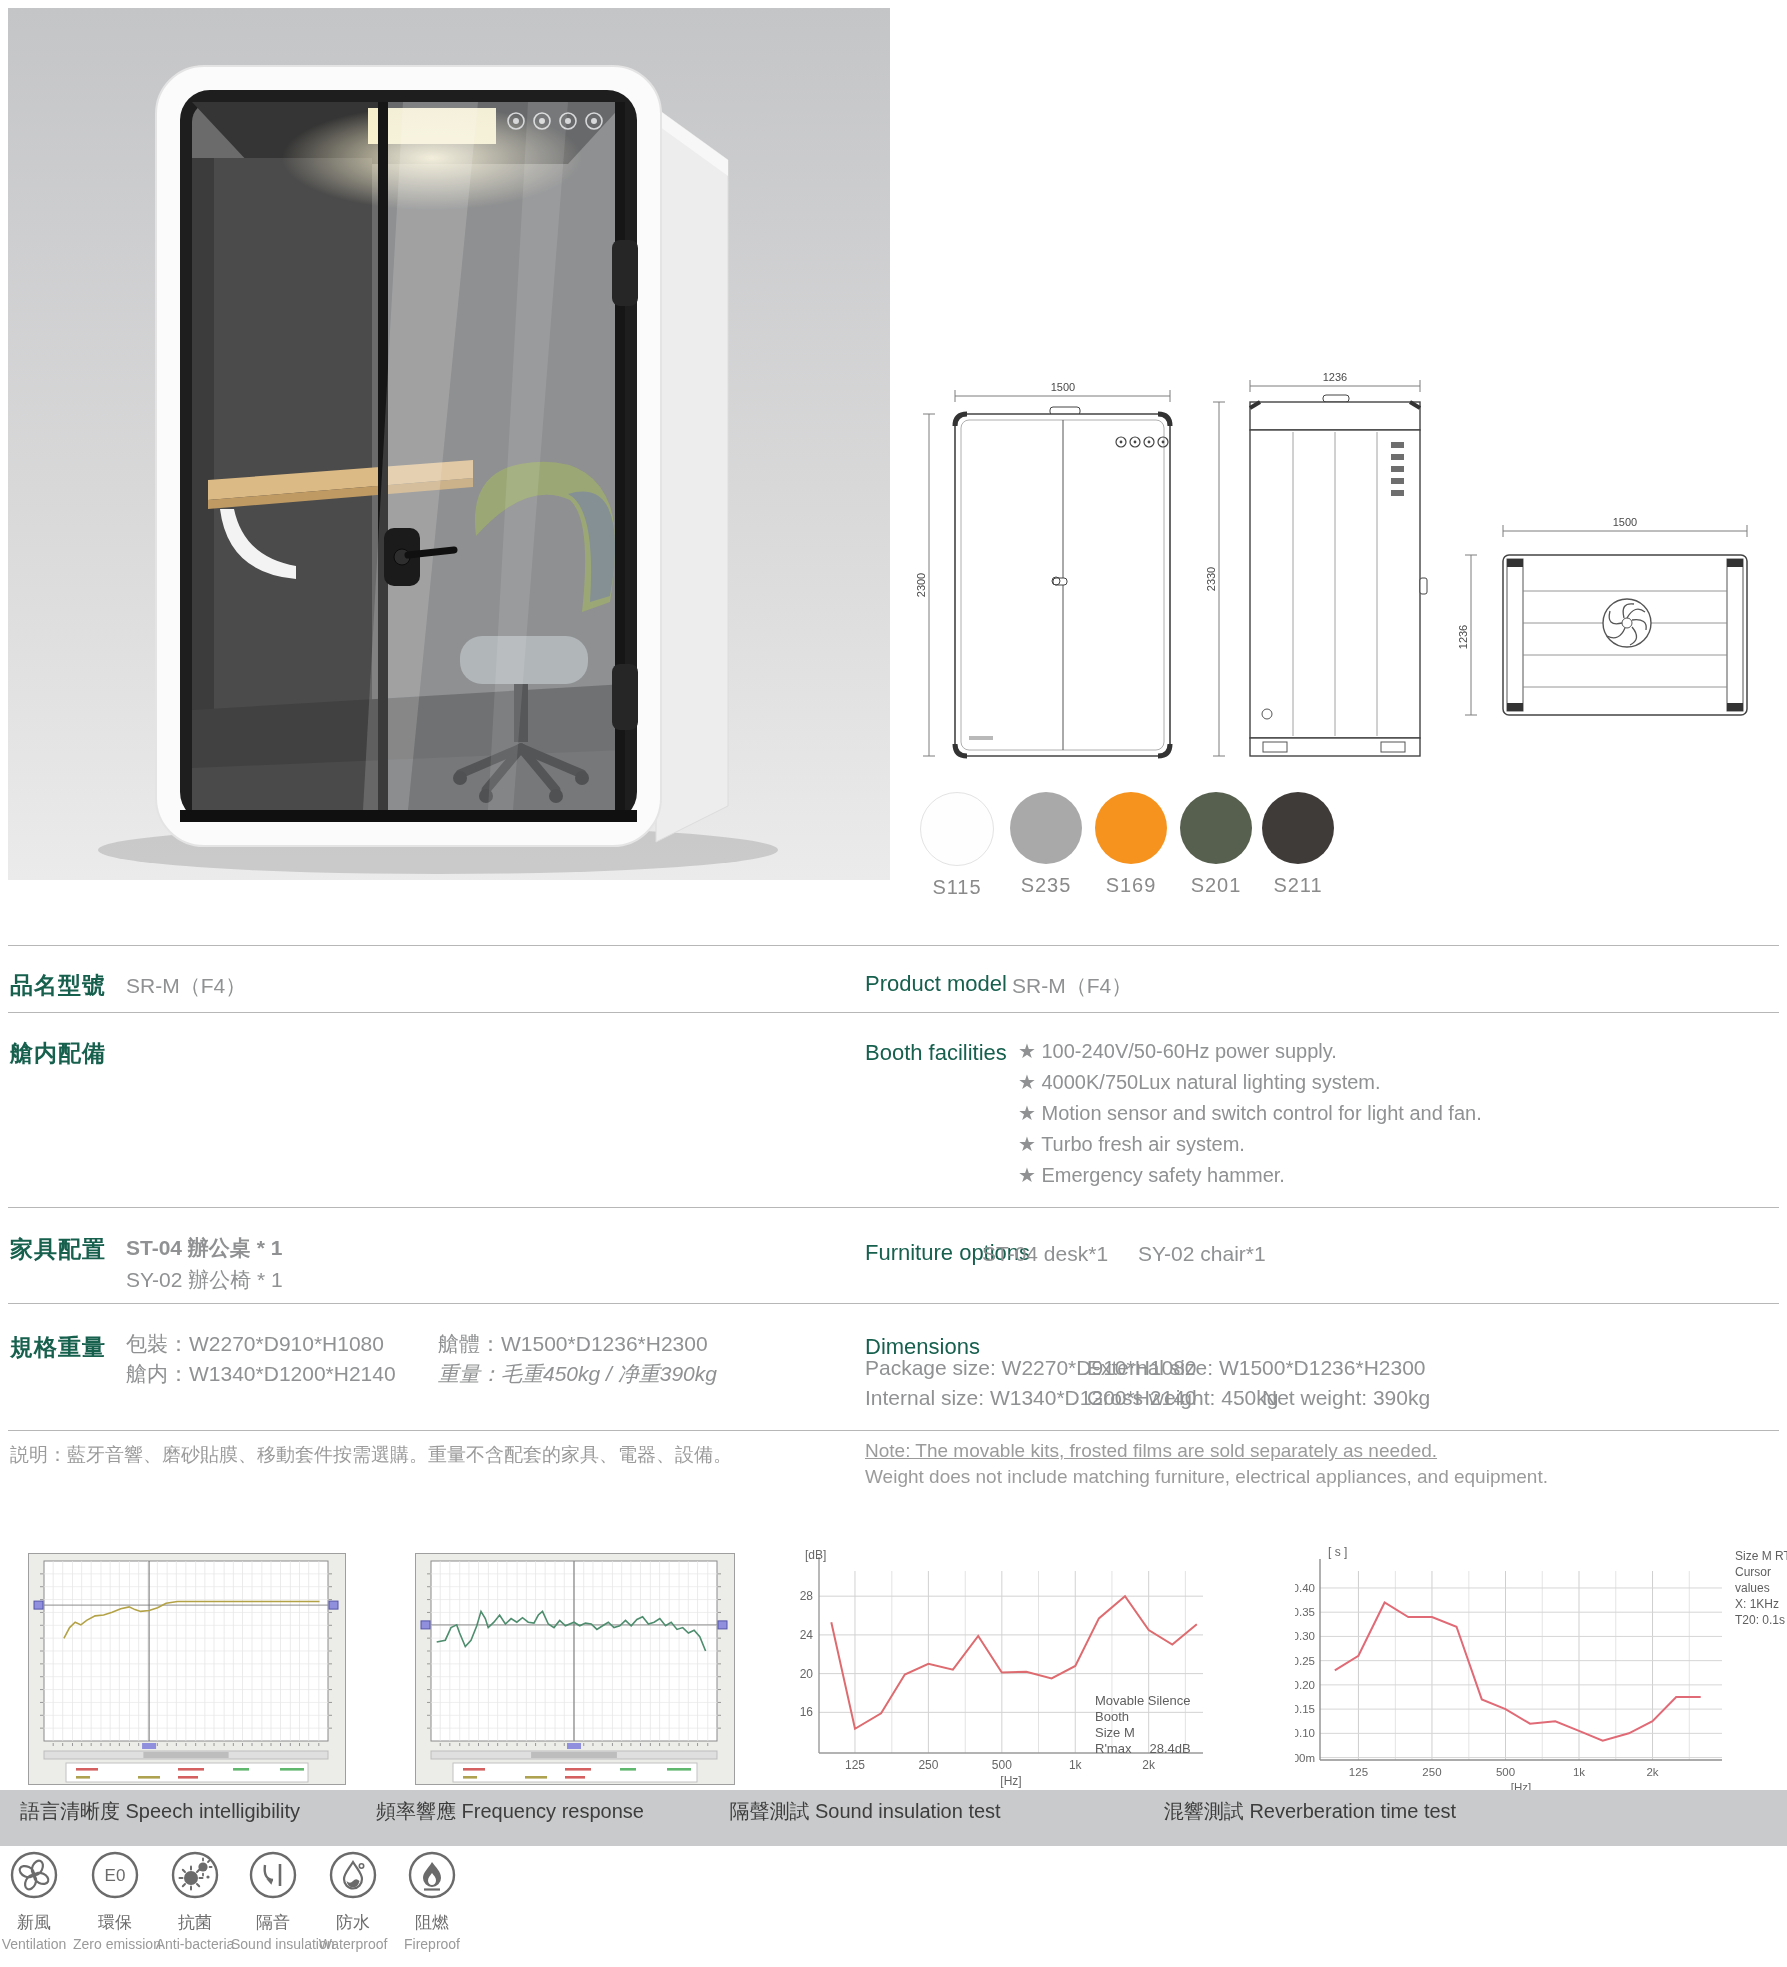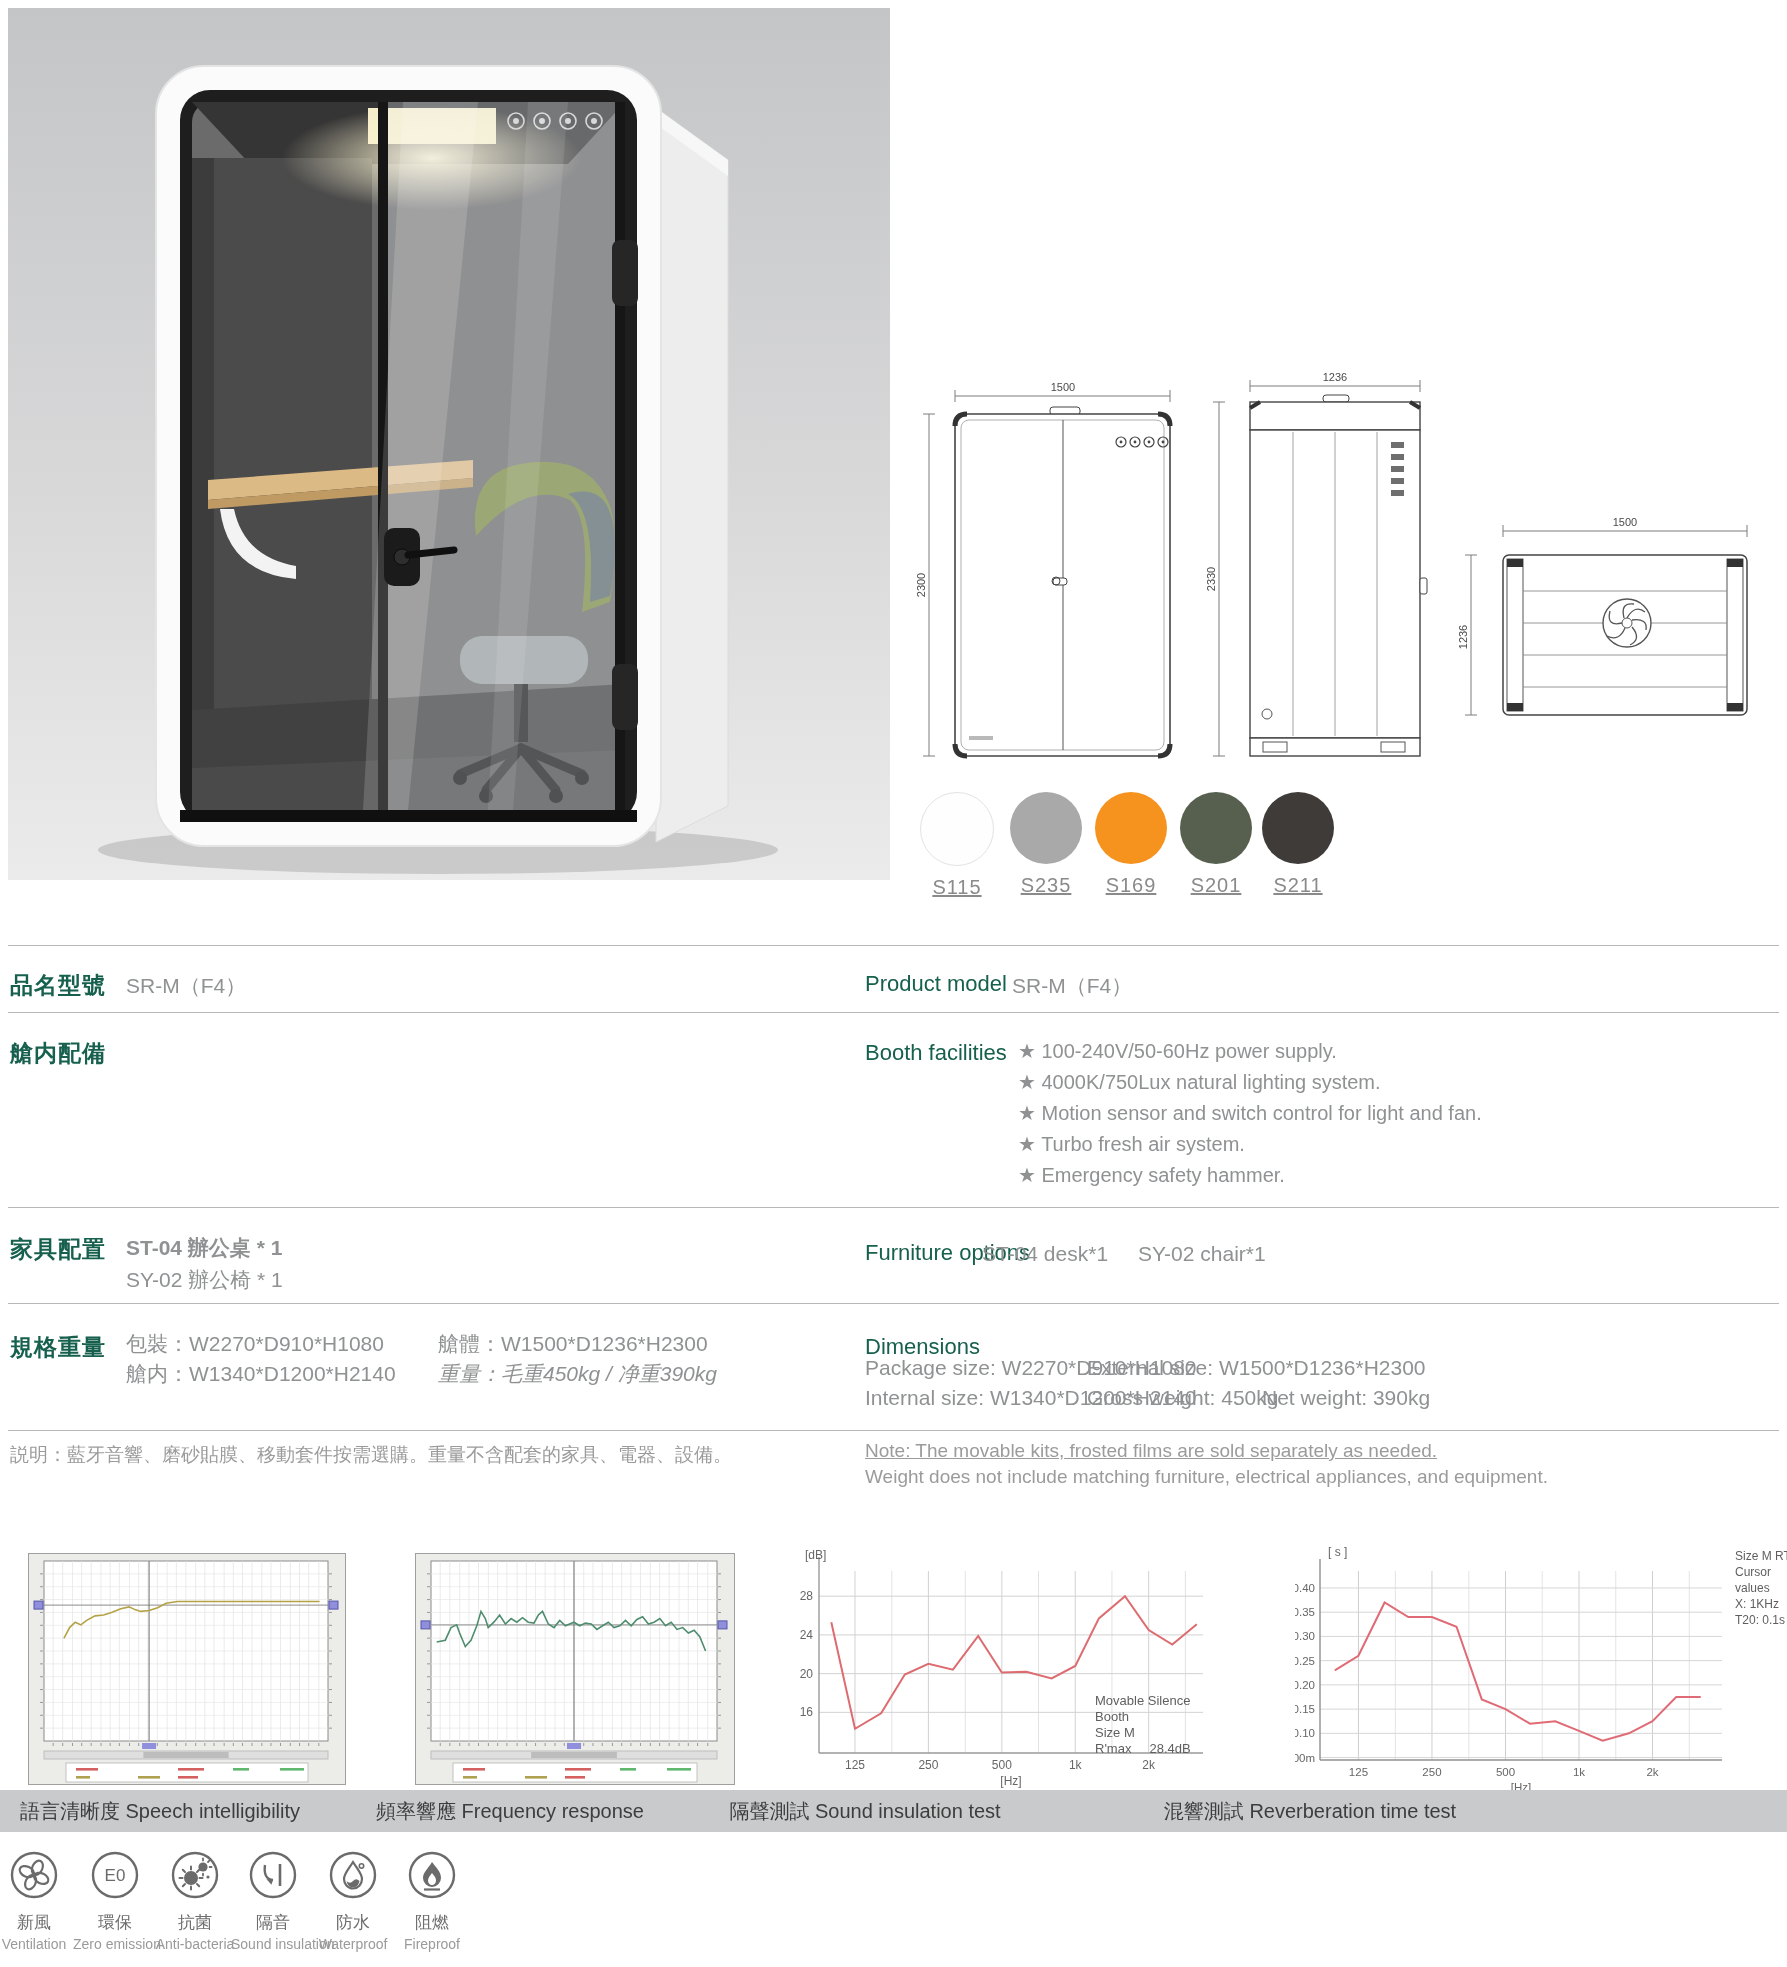--- a/index.html
+++ b/index.html
@@ -7,30 +7,30 @@
         font-family:"Liberation Sans","DejaVu Sans",sans-serif;}
   .abs{position:absolute;}
   
   #photo{left:8px;top:8px;width:882px;height:872px;background:linear-gradient(180deg,#c5c6c8 0%,#d9d9da 55%,#ebebeb 100%);}
   
   .drawing svg{display:block;}
   .dimtext{font-size:11px;fill:#4a4a4a;}
   
   .swatch{width:80px;text-align:center;}
   .swatch-circle{width:72px;height:72px;border-radius:50%;margin:0 auto;}
-  .swatch-label{margin-top:10px;font-size:20px;color:#8a8a8a;letter-spacing:1px;text-decoration:underline;}
+  .swatch-label{margin-top:10px;font-size:20px;color:#8a8a8a;letter-spacing:1px;}
   
   .divider{left:8px;width:1771px;height:1px;background:#b7b7b7;}
   .zh-label{font-size:23px;font-weight:700;color:#17604e;letter-spacing:1px;}
   .en-label{font-size:22px;color:#17604e;}
   .val{font-size:21px;color:#8f9192;}
   .bullets div{line-height:30px;font-size:20px;color:#8f9192;white-space:nowrap;}
   .note{font-size:19px;color:#9b9b9b;}
   
-  .caption-bar{left:0;top:1790px;width:1787px;height:42px;background:#c9cacb;}
+  .caption-bar{left:0;top:1790px;width:1787px;height:56px;background:#c9cacb;}
   .caption{position:absolute;top:0;height:42px;line-height:42px;font-size:20px;color:#3d3d3d;transform:translateX(-50%);white-space:nowrap;}
   .annot{font-size:13px;color:#5f5f5f;line-height:16px;}
   .legend4{font-size:12px;color:#5f5f5f;line-height:16px;}
   
   .badge{width:84px;text-align:center;}
   .badge-zh{margin-top:7px;font-size:17px;color:#6e6e6e;white-space:nowrap;}
   .badge-en{margin-top:2px;font-size:14px;color:#9a9a9a;white-space:nowrap;}
 </style>
 </head>
 <body>

